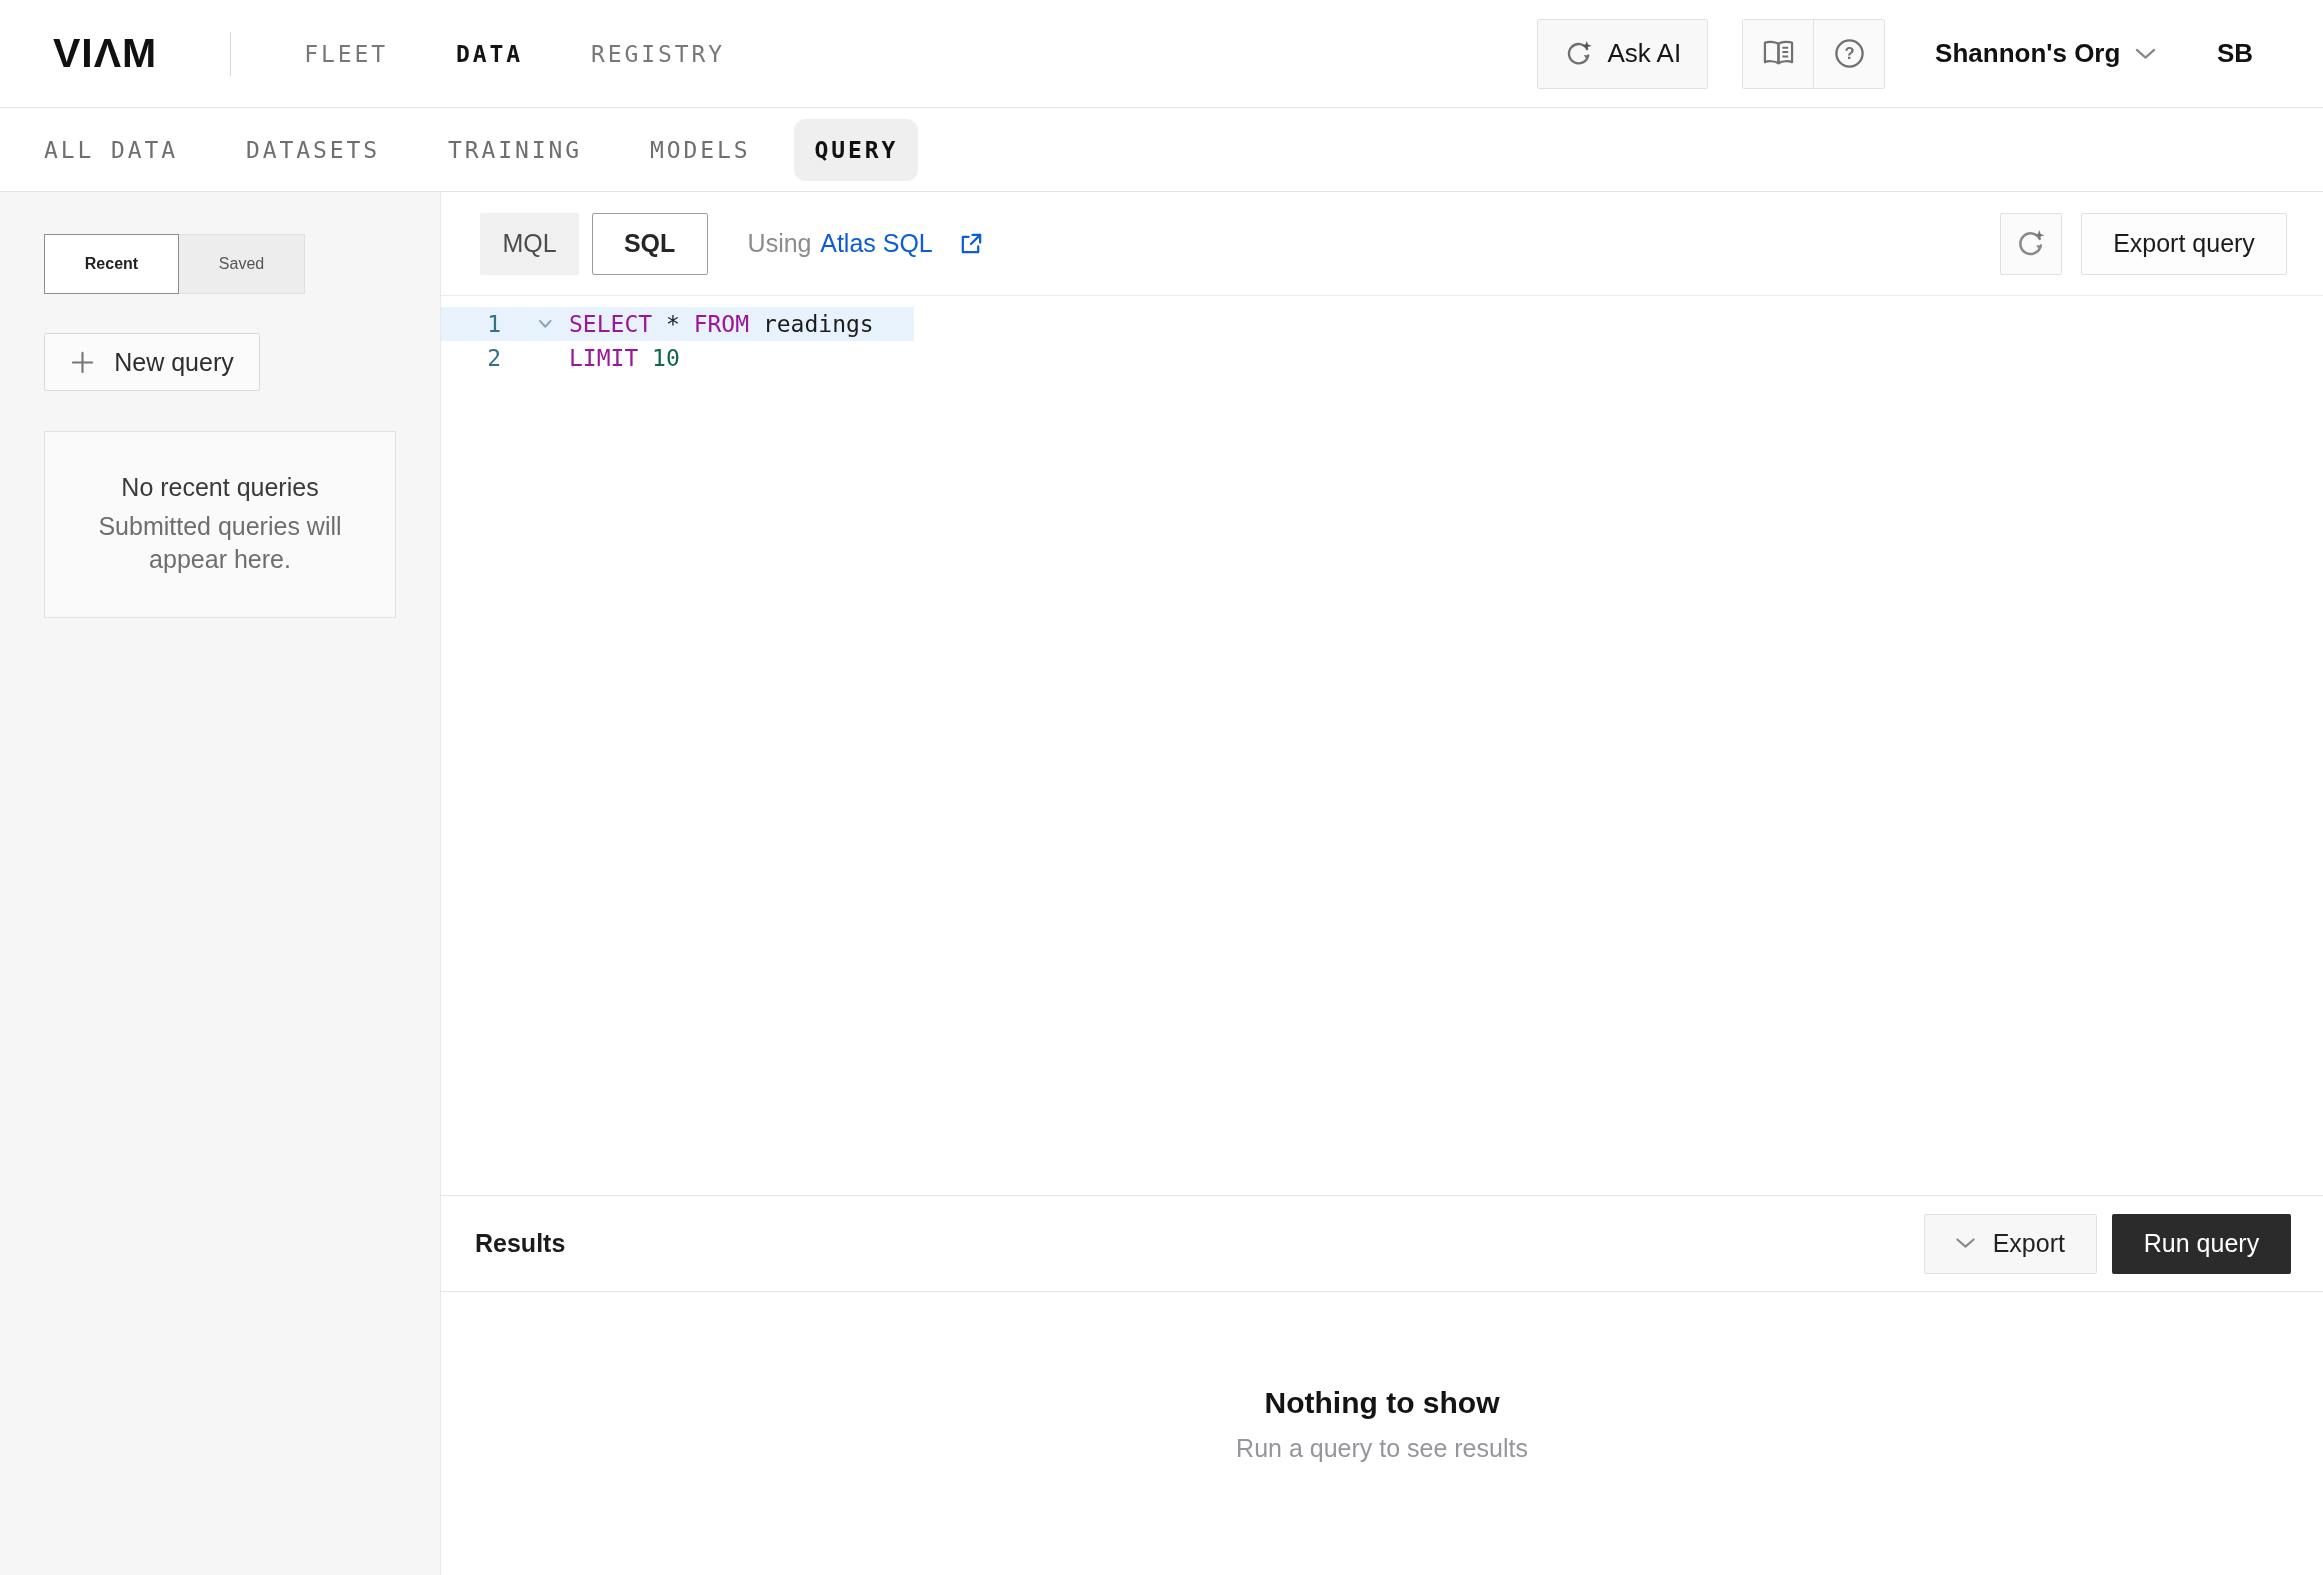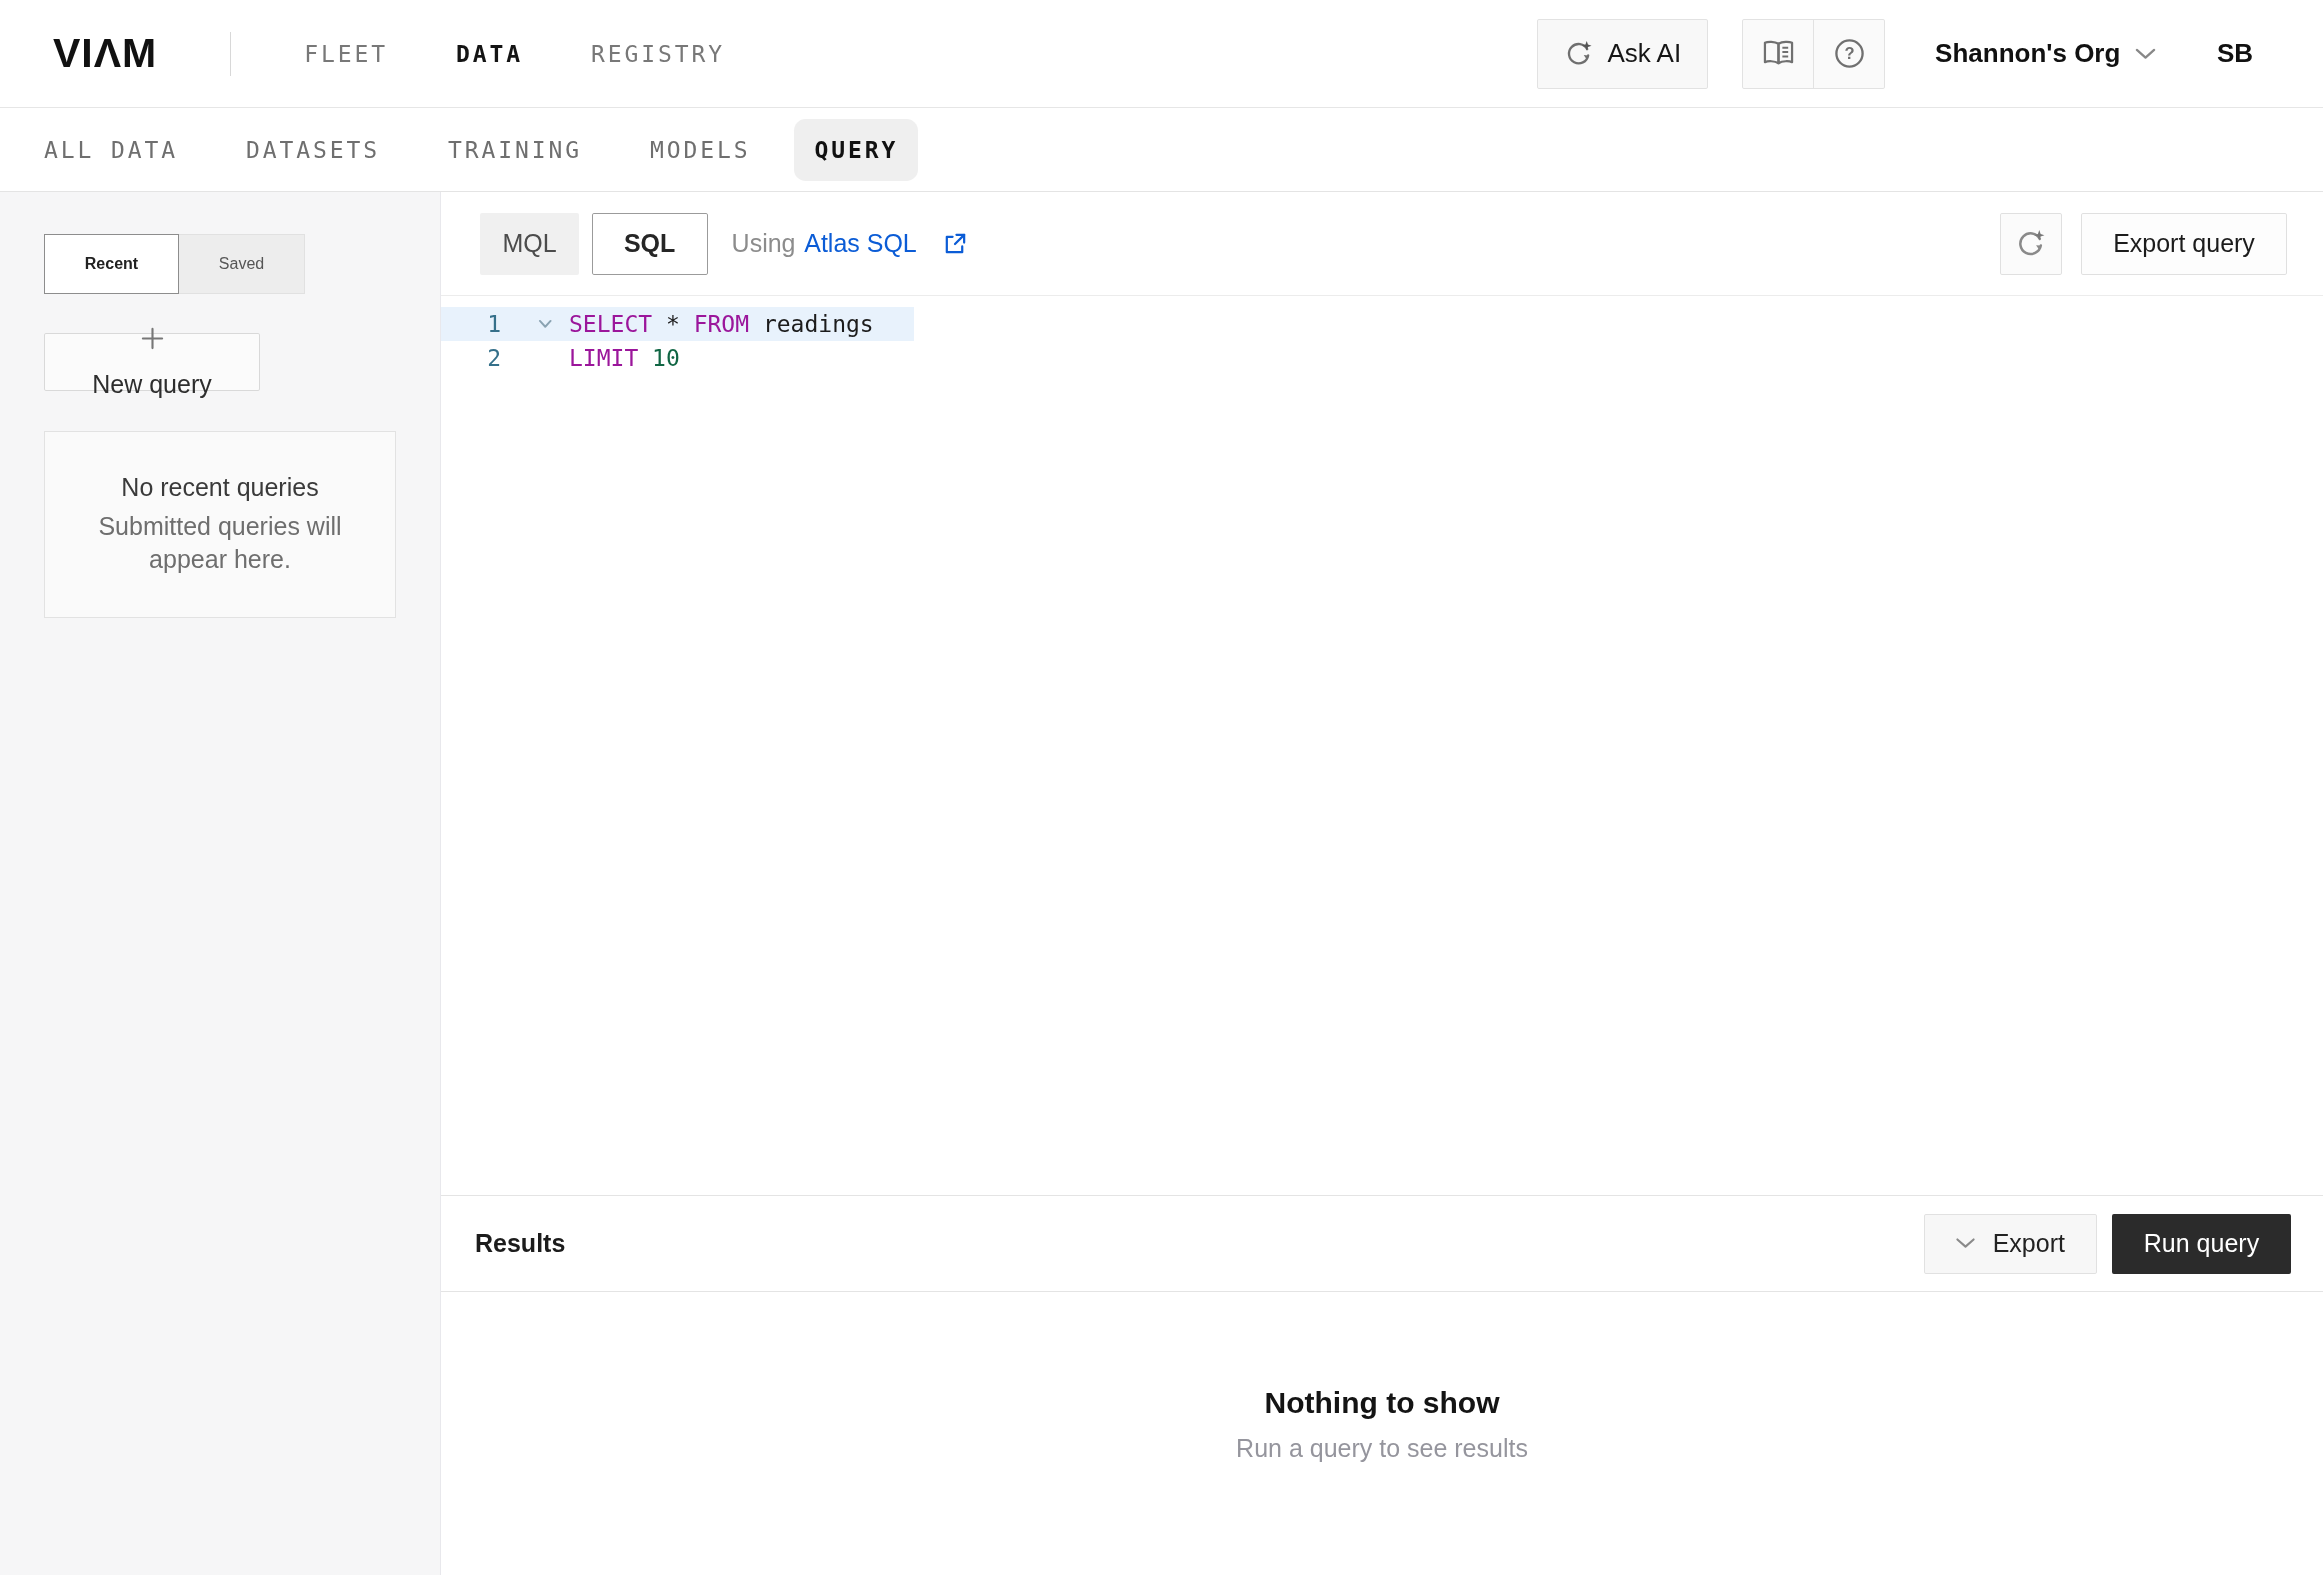--- a/index.html
+++ b/index.html
@@ -65,40 +65,40 @@
   .seg-btn { display:flex; align-items:center; justify-content:center; font-size:16px; cursor:pointer; }
   .seg-btn.active {
     width:135px; background:#fff; border:1.9px solid #8d8d8d; color:#222; font-weight:700;
   }
   .seg-btn.inactive {
     width:126px; background:#ededed; border:1px solid #e1e1e1; border-left:none; color:#555;
   }
   .newquery-btn {
     margin-top:39px; width:216px; height:58px; display:flex; align-items:center; justify-content:center;
     gap:19px; background:#fbfbfb; border:1px solid #d9d9d9; border-radius:1.9px; cursor:pointer;
-    font-size:25px; color:#2e2e2e;flex-direction:column;
+    font-size:25px; color:#2e2e2e;
   }
   .empty-box {
     margin-top:40px; width:352px; height:187px; border:1px solid #e2e2e2; background:#fafafa;
     display:flex; flex-direction:column; align-items:center; justify-content:center; text-align:center;
   }
   .empty-box .t1 { font-size:25px; color:#3a3a3a; }
   .empty-box .t2 { margin-top:8.7px; font-size:25px; color:#6e6e6e; line-height:33px; max-width:290px; }
 
   
   .main { flex:1; display:flex; flex-direction:column; background:#fff; }
 
   .editor-toolbar {
     height:104px; display:flex; align-items:center;
     padding:0 36px 0 39px; border-bottom:1px solid #ececec;
   }
   .mode-btn { height:62px; display:flex; align-items:center; justify-content:center; font-size:25px; cursor:pointer; }
   .mode-btn.mql { width:99px; background:#f0f0f0; color:#4c4c4c; border-radius:1.9px; }
   .mode-btn.sql { width:116px; margin-left:12.6px; background:#fff; border:1.9px solid #9b9b9b; color:#262626; font-weight:700; border-radius:1.9px; }
-  .using-label { margin-left:24px; font-size:25px; color:#8c8c8c; }
+  .using-label { margin-left:40px; font-size:25px; color:#8c8c8c; }
   .atlas-link { margin-left:8.7px; display:flex; align-items:center; gap:25px; cursor:pointer; }
   .atlas-link .txt { font-size:25px; color:#0b5cd6; }
   .airefresh-btn {
     margin-left:auto; width:62px; height:62px; display:flex; align-items:center; justify-content:center;
     background:#fbfbfb; border:1px solid #e0e0e0; border-radius:1.9px; cursor:pointer;
   }
   .exportquery-btn {
     margin-left:19.3px; width:206px; height:62px; display:flex; align-items:center; justify-content:center;
     background:#fdfdfd; border:1px solid #e0e0e0; border-radius:1.9px; cursor:pointer;
     font-size:25px; color:#1c1c1c;

